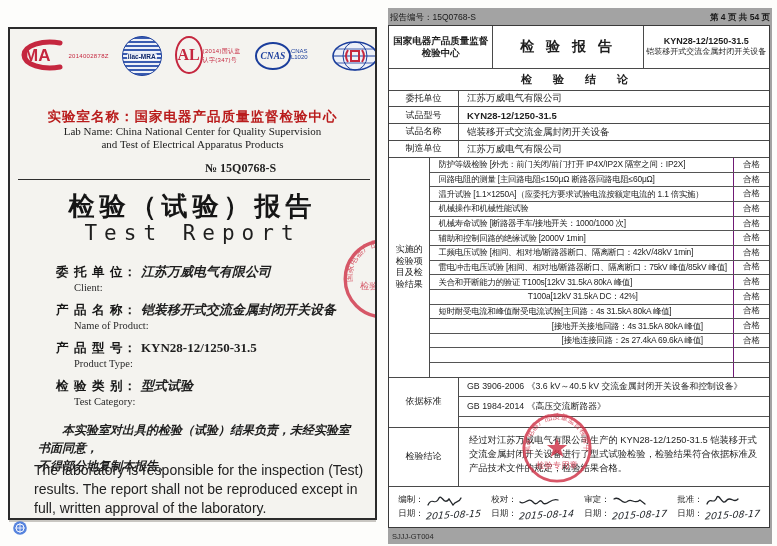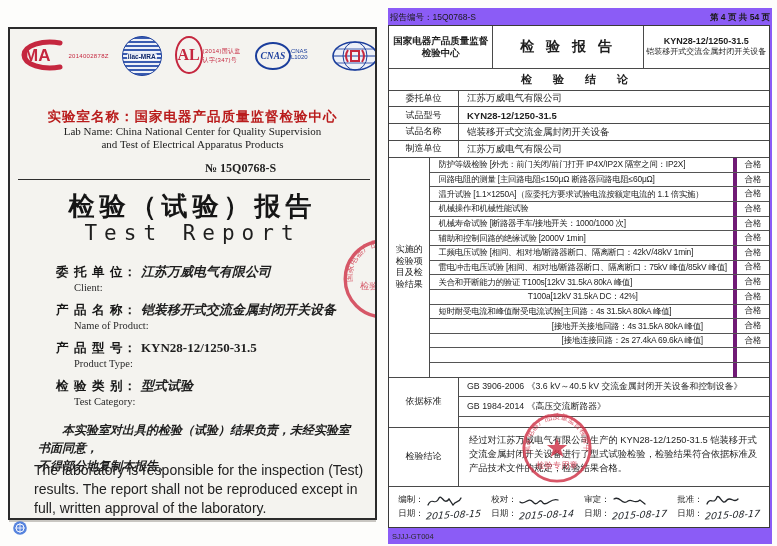--- a/index.html
+++ b/index.html
@@ -46,21 +46,21 @@
   .f-zh { font-size:12.5px; font-weight:bold; letter-spacing:1px; color:#161616; }
   .f-val { font-size:13px; font-style:italic; font-family:"Liberation Serif",serif; font-weight:600; margin-left:4px; }
   .f-en { font-size:10.5px; font-family:"Liberation Serif",serif; color:#2a2a2a; margin:1px 0 0 18px; }
   .disc-zh { position:absolute; left:28px; top:392px; width:318px; font-size:12px;
              font-style:italic; font-family:"Liberation Serif",serif; font-weight:600; line-height:1.5; }
   .disc-zh .ind { display:block; text-indent:2em; }
   .disc-en { position:absolute; left:24px; top:432px; width:330px; font-size:14px; line-height:1.35; color:#222; }
   .left-stamp { position:absolute; left:331px; top:208px; width:84px; height:84px; opacity:.8; }
 
   
-  .page-right { position:absolute; left:388px; top:8px; width:384px; height:536px; background:#8b5cf6; }
+  .page-right { position:absolute; left:388px; top:8px; width:384px; height:536px; background:#a3a3a3; }
   .meta-row { position:absolute; left:2px; top:4px; width:380px; display:flex;
               justify-content:space-between; font-size:8.5px; color:#1a1a1a; }
   .meta-right { font-weight:bold; }
   .rtable { position:absolute; left:0; top:17px; width:382px; height:503px;
             border:1.6px solid #3a3a3a; display:flex; flex-direction:column; background:#fff; }
   .sec { display:flex; border-bottom:1px solid #4a4a4a; }
   .sec:last-child { border-bottom:none; }
   .hdr { height:43px; }
   .hdr-cell { display:flex; flex-direction:column; align-items:center; justify-content:center;
               text-align:center; padding:2px; }
@@ -75,21 +75,21 @@
               justify-content:center; text-align:center; font-size:9px; color:#222; padding:1px 6px; line-height:1.3; }
   .val-cell { flex:1; display:flex; align-items:center; padding-left:8px; font-size:9.5px; }
   .val-strong { font-weight:bold; }
   .stack { flex:1; display:flex; flex-direction:column; }
   .t-row { display:flex; border-bottom:1px solid #555; flex:1; min-height:0; }
   .t-row:last-child { border-bottom:none; }
   .t-text { flex:1; display:flex; align-items:center; padding:0 6px 0 8px; font-size:8.4px;
             letter-spacing:-.2px; white-space:nowrap; overflow:hidden; }
   .t-text.center { justify-content:center; }
   .t-text.right { justify-content:flex-end; padding-right:30px; }
-  .t-pass { width:36px; border-left:4px solid #701a75; display:flex; align-items:center;
+  .t-pass { width:36px; border-left:1px solid #701a75; display:flex; align-items:center;
             justify-content:center; font-size:8.5px; }
   .tests { height:221px; }
   .stds { height:50px; }
   .std-row { display:flex; align-items:center; border-bottom:1px solid #555; padding-left:8px; font-size:8.8px; }
   .std-row:last-child { border-bottom:none; }
   .std-r1,.std-r2 { height:20px; } .std-r3 { height:10px; }
   .concl { height:60px; }
   .concl-text { flex:1; font-size:9.3px; line-height:1.55; padding:5px 10px 2px 10px; }
   .concl-text .ind { text-indent:2em; }
   .sig-row { height:40px; display:flex; align-items:center; justify-content:space-around; padding:0 4px; }

